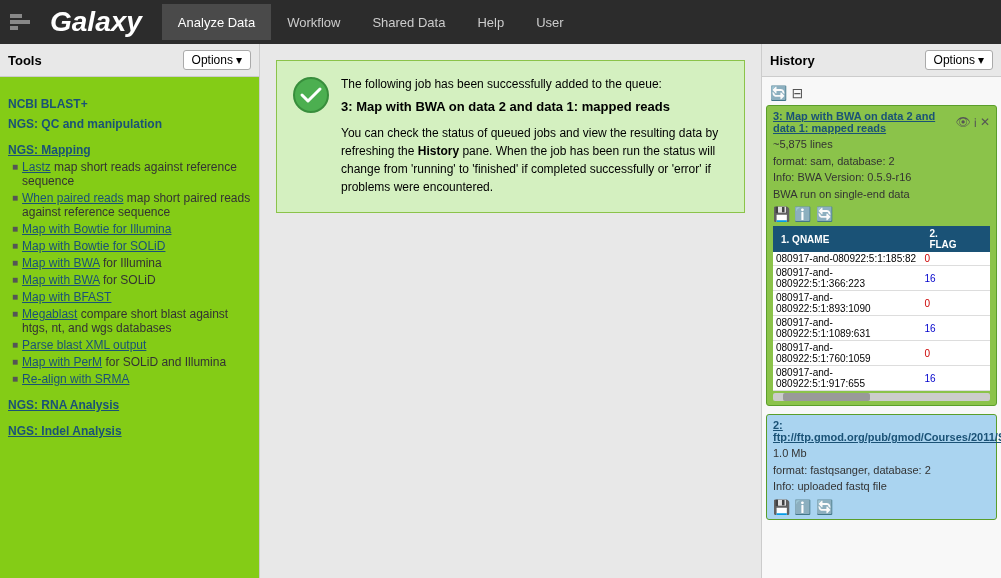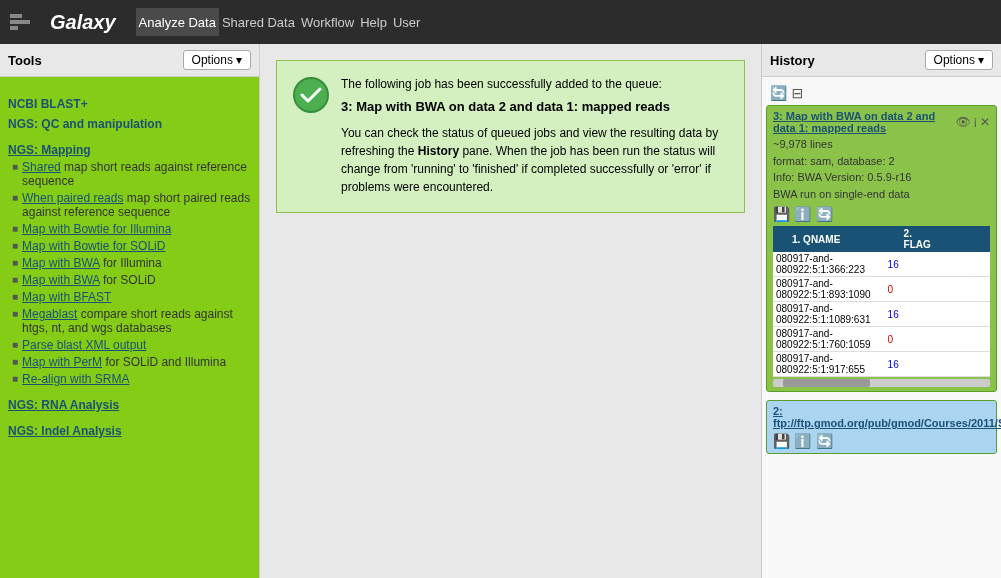--- a/index.html
+++ b/index.html
@@ -18,33 +18,33 @@
       align-items: center;
       margin-right: 20px;
     }
     #logo-icon {
       width: 32px;
       height: 24px;
       margin-right: 8px;
     }
     #logo-text {
       color: #fff;
-      font-size: 20px;
+      font-size: 28px;
       font-weight: bold;
       font-style: italic;
     }
     #nav {
       display: flex;
       align-items: center;
       height: 100%;
     }
     .nav-item {
       color: #ccc;
-      padding: 0 3px;
-      height: 28px;
+      padding: 0 16px;
+      height: 36px;
       display: flex;
       align-items: center;
       cursor: pointer;
       font-size: 13px;
     }
     .nav-item:hover, .nav-item.active {
       background: #555;
       color: #fff;
     }
     .nav-item.active {
@@ -277,21 +277,21 @@
     
     .mini-table {
       width: 100%;
       border-collapse: collapse;
       margin-top: 4px;
       font-size: 10px;
     }
     .mini-table th {
       background: #1a5276;
       color: #fff;
-      padding: 2px 19px;
+      padding: 2px 8px;
       text-align: left;
     }
     .mini-table td {
       background: #fff;
       padding: 1px 3px;
       border-bottom: 1px solid #ddd;
     }
     .mini-table td.red { color: #c00; }
     .mini-table td.blue-num { color: #00c; }
 
@@ -325,22 +325,22 @@
   <div id="logo">
     <svg id="logo-icon" viewBox="0 0 32 24" xmlns="http://www.w3.org/2000/svg">
       <rect x="0" y="4" width="12" height="4" fill="#888"></rect>
       <rect x="0" y="10" width="20" height="4" fill="#888"></rect>
       <rect x="0" y="16" width="8" height="4" fill="#888"></rect>
     </svg>
     <span id="logo-text">Galaxy</span>
   </div>
   <nav id="nav">
     <div class="nav-item active">Analyze Data</div>
+    <div class="nav-item">Workflow</div>
     <div class="nav-item">Shared Data</div>
-    <div class="nav-item">Workflow</div>
     <div class="nav-item">Help</div>
     <div class="nav-item">User</div>
   </nav>
 </div>
 
 <div id="main">
 
   <div id="sidebar-left">
     <div id="sidebar-left-header">
       <span id="sidebar-left-title">Tools</span>
@@ -350,21 +350,21 @@
       </button>
     </div>
     <div id="tools-content">
 
       <div class="tool-section-header">NCBI BLAST+</div>
       <div class="tool-section-header">NGS: QC and manipulation</div>
       <div class="tool-subsection-header">NGS: Mapping</div>
 
       <div class="tool-item">
         <span class="tool-bullet">■</span>
-        <span><a class="tool-link">Shared</a><span class="tool-text"> map short reads against reference sequence</span></span>
+        <span><a class="tool-link">Lastz</a><span class="tool-text"> map short reads against reference sequence</span></span>
       </div>
       <div class="tool-item">
         <span class="tool-bullet">■</span>
         <span><a class="tool-link">When paired reads</a><span class="tool-text"> map short paired reads against reference sequence</span></span>
       </div>
       <div class="tool-item">
         <span class="tool-bullet">■</span>
         <span><a class="tool-link">Map with Bowtie for Illumina</a></span>
       </div>
       <div class="tool-item">
@@ -378,21 +378,21 @@
       <div class="tool-item">
         <span class="tool-bullet">■</span>
         <span><a class="tool-link">Map with BWA</a><span class="tool-text"> for SOLiD</span></span>
       </div>
       <div class="tool-item">
         <span class="tool-bullet">■</span>
         <span><a class="tool-link">Map with BFAST</a></span>
       </div>
       <div class="tool-item">
         <span class="tool-bullet">■</span>
-        <span><a class="tool-link">Megablast</a><span class="tool-text"> compare short reads against htgs, nt, and wgs databases</span></span>
+        <span><a class="tool-link">Megablast</a><span class="tool-text"> compare short blast against htgs, nt, and wgs databases</span></span>
       </div>
       <div class="tool-item">
         <span class="tool-bullet">■</span>
         <span><a class="tool-link">Parse blast XML output</a></span>
       </div>
       <div class="tool-item">
         <span class="tool-bullet">■</span>
         <span><a class="tool-link">Map with PerM</a><span class="tool-text"> for SOLiD and Illumina</span></span>
       </div>
       <div class="tool-item">
@@ -442,41 +442,46 @@
       <div class="history-item history-item-green">
         <div class="history-item-header">
           <span class="history-item-title">3: Map with BWA on data 2 and data 1: mapped reads</span>
           <div class="history-item-icons">
             <span class="history-item-icon">👁</span>
             <span class="history-item-icon">ℹ</span>
             <span class="history-item-icon">✕</span>
           </div>
         </div>
         <div class="history-item-meta">
-          <div>~9,978 lines</div>
+          <div>~5,875 lines</div>
           <div>format: sam, database: 2</div>
           <div>Info: BWA Version: 0.5.9-r16</div>
           <div>BWA run on single-end data</div>
         </div>
         <div class="history-item-actions">
           <span class="hist-action-icon">💾</span>
           <span class="hist-action-icon">ℹ️</span>
           <span class="hist-action-icon">🔄</span>
         </div>
 
         <table class="mini-table">
           <thead>
             <tr>
               <th>1. QNAME</th>
               <th>2. FLAG</th>
               <th></th>
             </tr>
           </thead>
           <tbody>
             <tr>
+              <td>080917-and-080922:5:1:185:82</td>
+              <td class="red">0</td>
+              <td></td>
+            </tr>
+            <tr>
               <td>080917-and-080922:5:1:366:223</td>
               <td class="blue-num">16</td>
               <td></td>
             </tr>
             <tr>
               <td>080917-and-080922:5:1:893:1090</td>
               <td class="red">0</td>
               <td></td>
             </tr>
             <tr>
@@ -499,20 +504,25 @@
         <div class="mini-scrollbar">
           <div class="mini-scrollbar-thumb"></div>
         </div>
       </div>
 
       <div class="history-item history-item-blue">
         <div class="history-item-header">
           <span class="history-item-title">2: ftp://ftp.gmod.org/pub/gmod/Courses/2011/SpringTraining/Galaxy/phIX174_reads.fastqsanger</span>
 
         </div>
+        <div class="history-item-meta">
+          <div>1.0 Mb</div>
+          <div>format: fastqsanger, database: 2</div>
+          <div>Info: uploaded fastq file</div>
+        </div>
         <div class="history-item-actions">
           <span class="hist-action-icon">💾</span>
           <span class="hist-action-icon">ℹ️</span>
           <span class="hist-action-icon">🔄</span>
         </div>
       </div>
 
     </div>
   </div>
 

